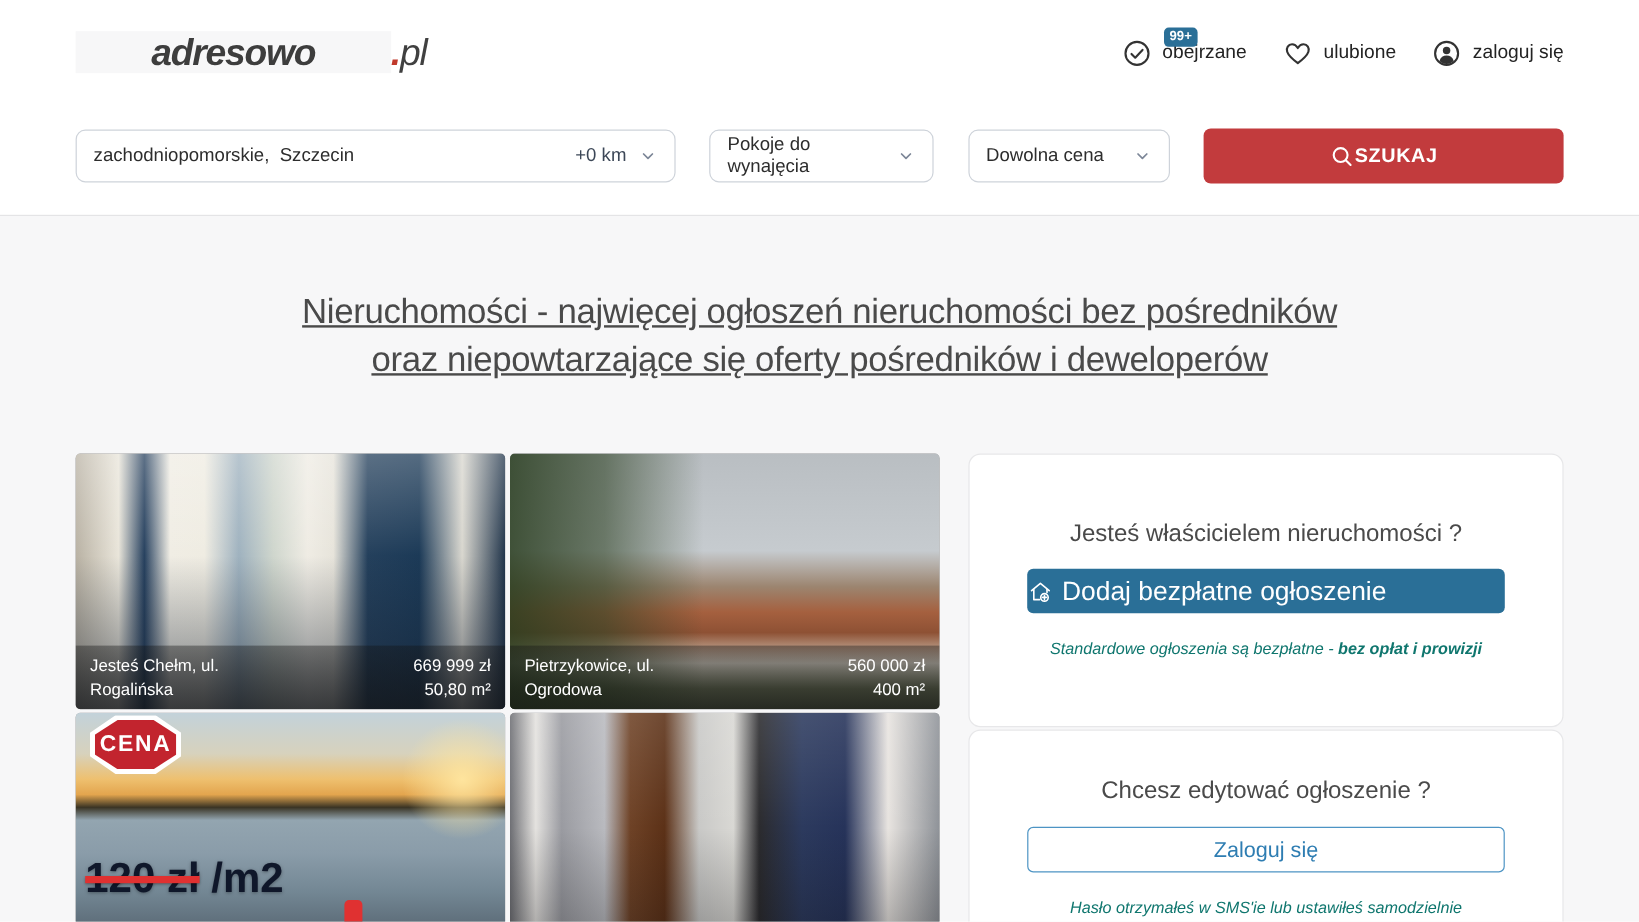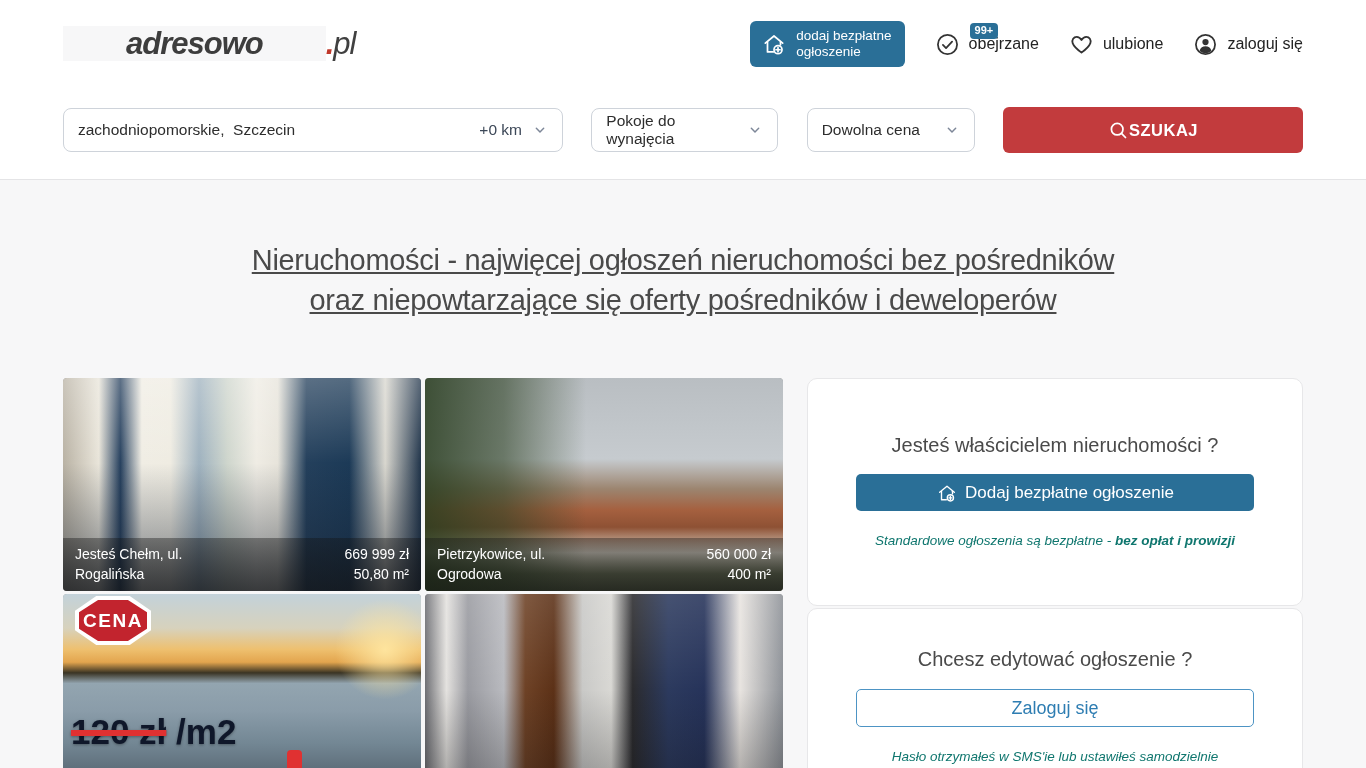--- a/index.html
+++ b/index.html
@@ -162,22 +162,22 @@
     background: #fff; border: 1px solid #e7e7e9; border-radius: 10px;
     text-align: center;
   }
   .side-card.owner { height: 228px; padding: 55px 48px 0; }
   .side-card.edit  { height: 340px; padding: 39px 48px 0; }
   .side-title { font-size: 20px; font-weight: 400; color: #4a4a4a; }
   .cta-btn {
     margin: 17px 0 0; width: 100%; height: 37px;
     background: #2a6f97; color: #fff;
     border: none; border-radius: 5px;
-    font-family: inherit; font-size: 17px;
-    display: flex; align-items: center; justify-content: center; gap: 7px;
+    font-family: inherit; font-size: 22px;
+    display: flex; align-items: center; gap: 7px;
     cursor: pointer;
   }
   .login-btn {
     margin: 18px 0 0; width: 100%; height: 38px;
     background: #fff; color: #2e7db2;
     border: 1px solid #4d94c4; border-radius: 5px;
     font-family: inherit; font-size: 18px;
     display: flex; align-items: center; justify-content: center;
     cursor: pointer;
   }
@@ -186,35 +186,20 @@
 </style>
 </head>
 <body>
 
 <header class="topbar">
   <div class="logo">
     <span class="main">adresowo</span><span class="dot">.</span><span class="tld">pl</span>
   </div>
 
   <div class="header-actions">
-    <button class="add-btn">
-      <span class="icon-wrap" style="width:26px;height:26px;">
-        <svg width="26" height="26" viewBox="0 0 24 24" fill="none" stroke="#fff" stroke-width="1.6" stroke-linecap="round" stroke-linejoin="round">
-          <path d="M4 11.2 L12 4.6 L20 11.2"></path>
-          <path d="M6 10.2 V19.3 H11.3"></path>
-          <path d="M18 10.2 V12.8"></path>
-          <circle cx="15.7" cy="17.3" r="3.7"></circle>
-          <path d="M15.7 15.4 v3.8 M13.8 17.3 h3.8"></path>
-        </svg>
-      </span>
-      <span>
-        <span style="display:block">dodaj bezpłatne</span>
-        <span style="display:block">ogłoszenie</span>
-      </span>
-    </button>
 
     <div class="header-item">
       <span class="icon-wrap">
         <svg width="25" height="25" viewBox="0 0 24 24" fill="none" stroke="#333" stroke-width="1.7" stroke-linecap="round" stroke-linejoin="round">
           <circle cx="12" cy="12" r="9.2"></circle>
           <path d="M7.6 12.4 l3 3 L16.4 9.2"></path>
         </svg>
         <span class="badge">99+</span>
       </span>
       <span>obejrzane</span>

